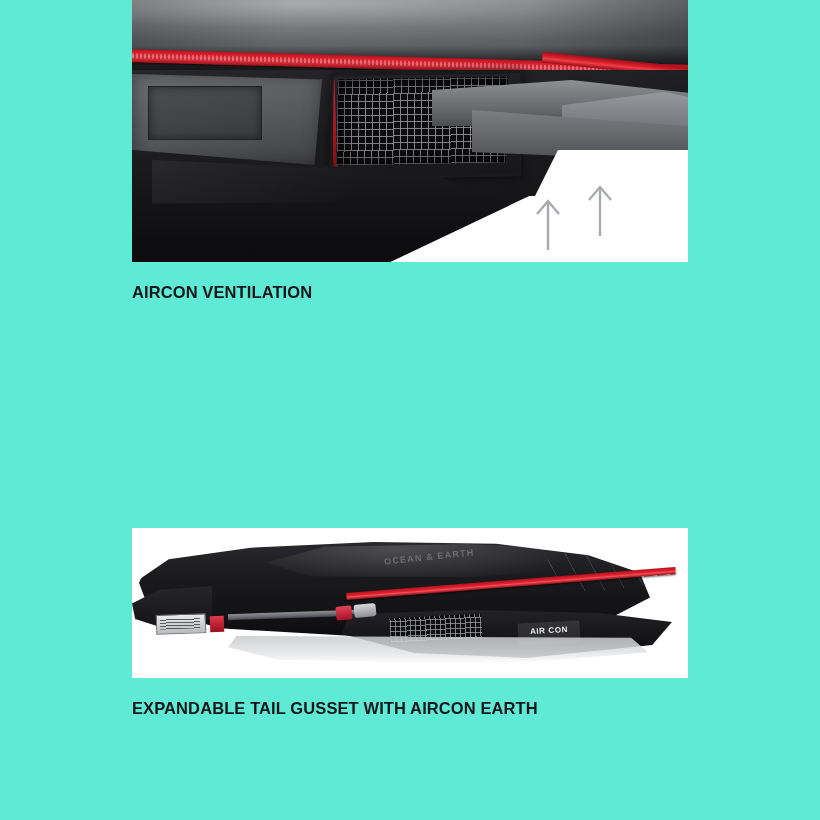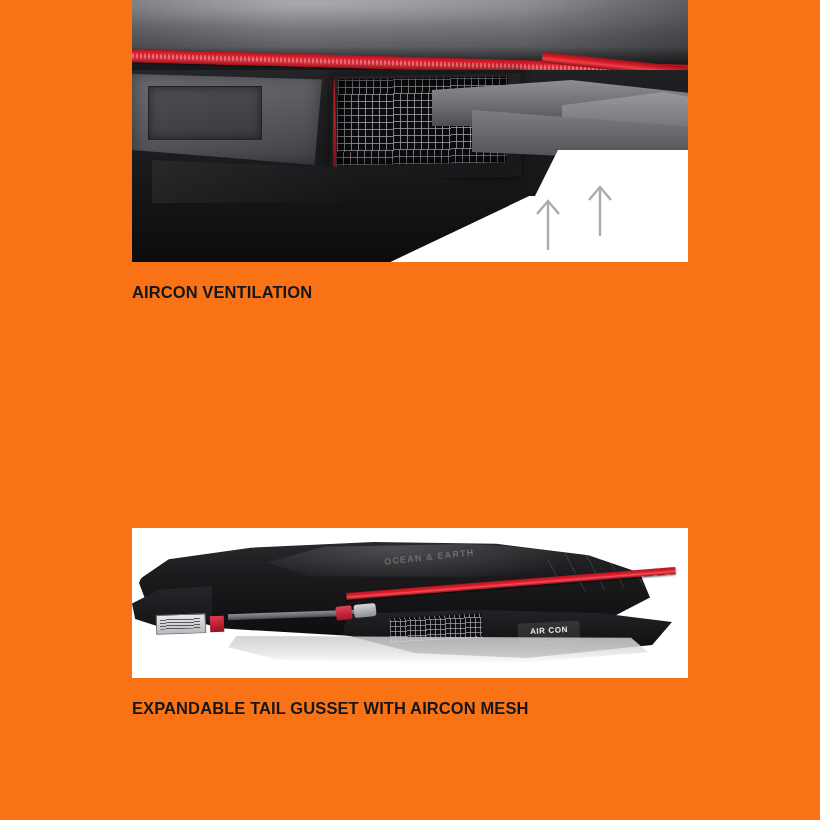--- a/index.html
+++ b/index.html
@@ -10,21 +10,21 @@
     width: 820px;
     height: 820px;
     background: #ffffff;
     font-family: "Liberation Sans", sans-serif;
     overflow: hidden;
   }
   .page {
     position: relative;
     width: 820px;
     height: 820px;
-    background: #f97316;
+    background: #5eead4;
   }
 
   
   .feature {
     position: absolute;
     left: 0;
     width: 820px;
   }
   #feature-ventilation { top: 0; }
   #feature-gusset { top: 528px; }
@@ -407,17 +407,17 @@
         <div class="p2-slider"></div>
         <div class="p2-pinkpull"></div>
         <div class="p2-tag"></div>
         <div class="p2-tag-lines"></div>
         <div class="p2-redtab"></div>
         <div class="p2-shadow"></div>
       </div>
     </div>
 
     <div class="caption">
-      <h2>EXPANDABLE TAIL GUSSET WITH AIRCON MESH</h2>
+      <h2>EXPANDABLE TAIL GUSSET WITH AIRCON EARTH</h2>
     </div>
   </section>
 
 </div>
 
 </body></html>

